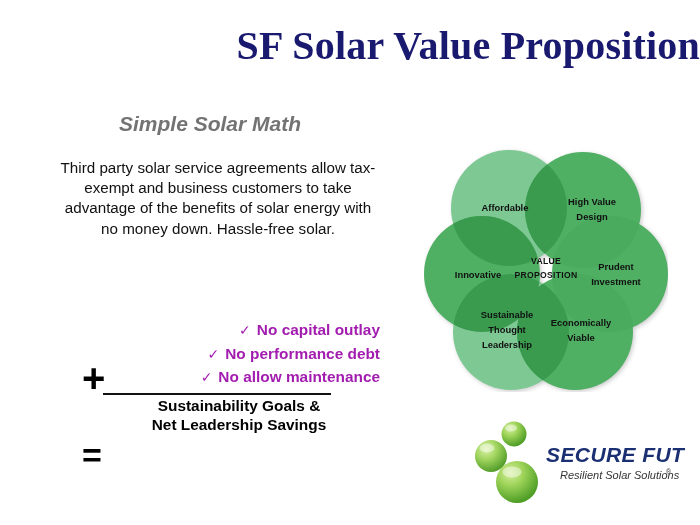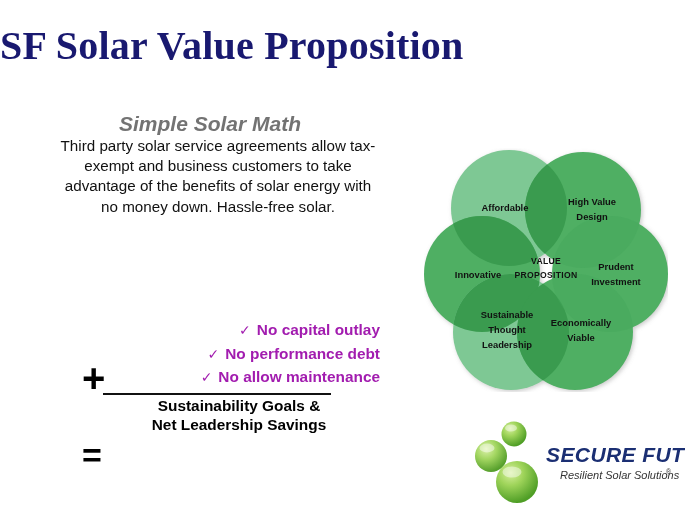--- a/index.html
+++ b/index.html
@@ -20,21 +20,21 @@
     height: 525px;
     background: #ffffff;
   }
 
   
   #slide-title {
     position: absolute;
     left: 0;
     top: 24px;
     width: 700px;
-    text-align: left;
+    text-align: right;
     font-family: "Liberation Serif", "DejaVu Serif", serif;
     font-weight: bold;
     font-size: 40px;
     letter-spacing: 0.2px;
     color: #191970;
     line-height: 1.1;
   }
 
   
   #left-col {
@@ -46,20 +46,21 @@
   #subtitle {
     text-align: center;
     font-family: "Liberation Sans", sans-serif;
     font-weight: bold;
     font-style: italic;
     font-size: 21px;
     color: #737373;
     margin-left: -16px;
   }
   #intro-paragraph {
+    margin-top: 22px;
     text-align: center;
     font-size: 15.2px;
     line-height: 1.33;
     color: #111111;
     font-family: "Liberation Sans", sans-serif;
   }
 
   
   #math-block {
     position: absolute;

